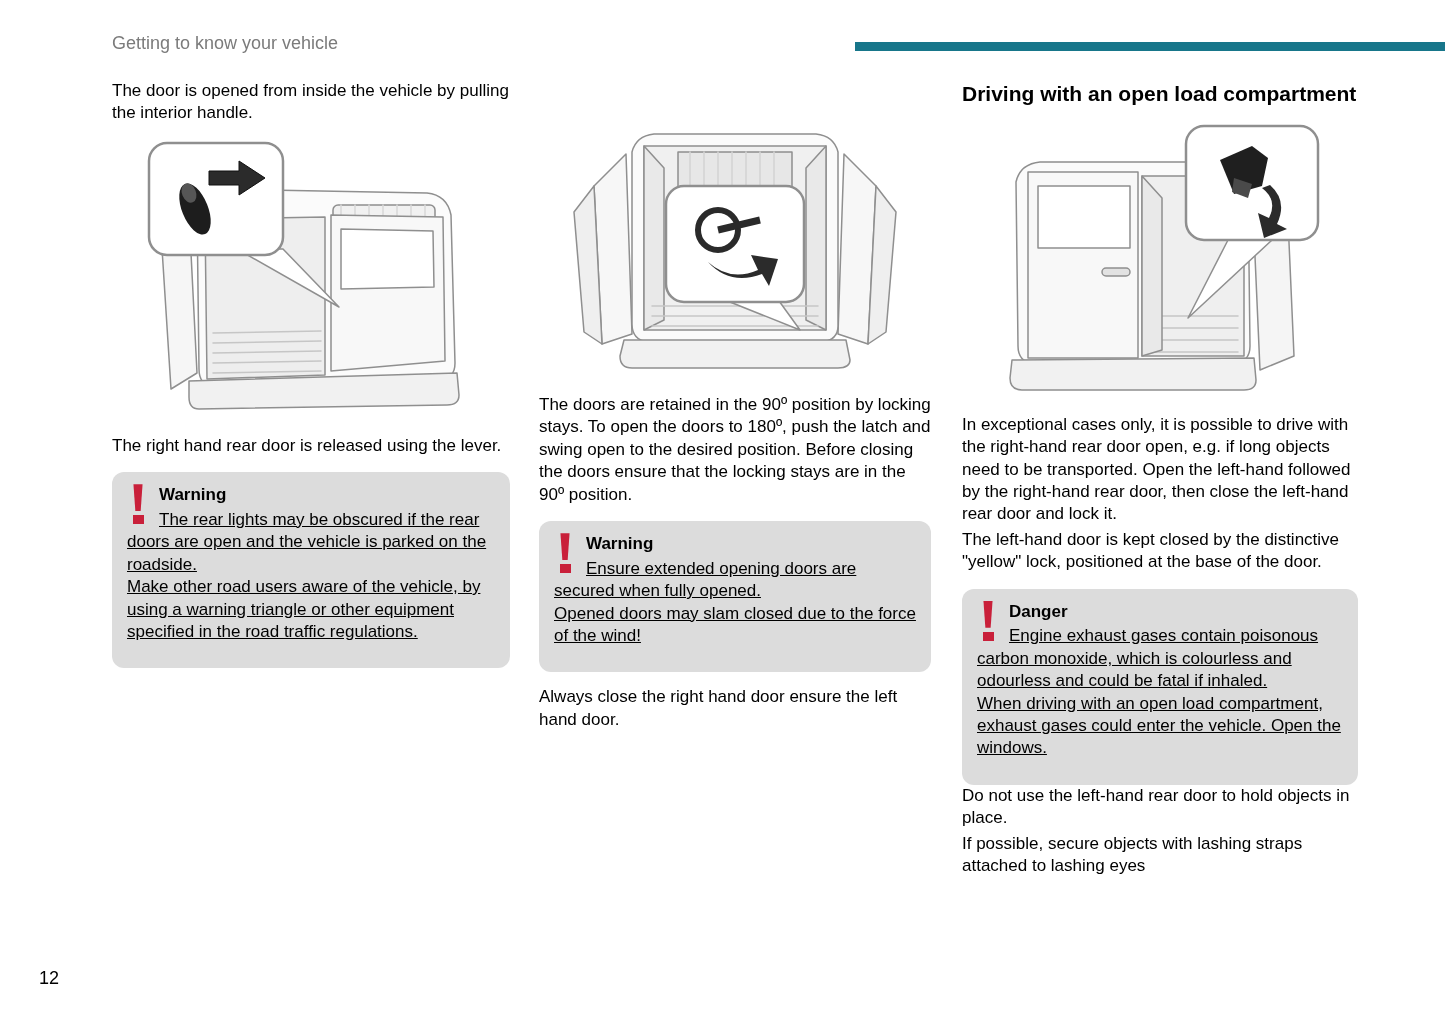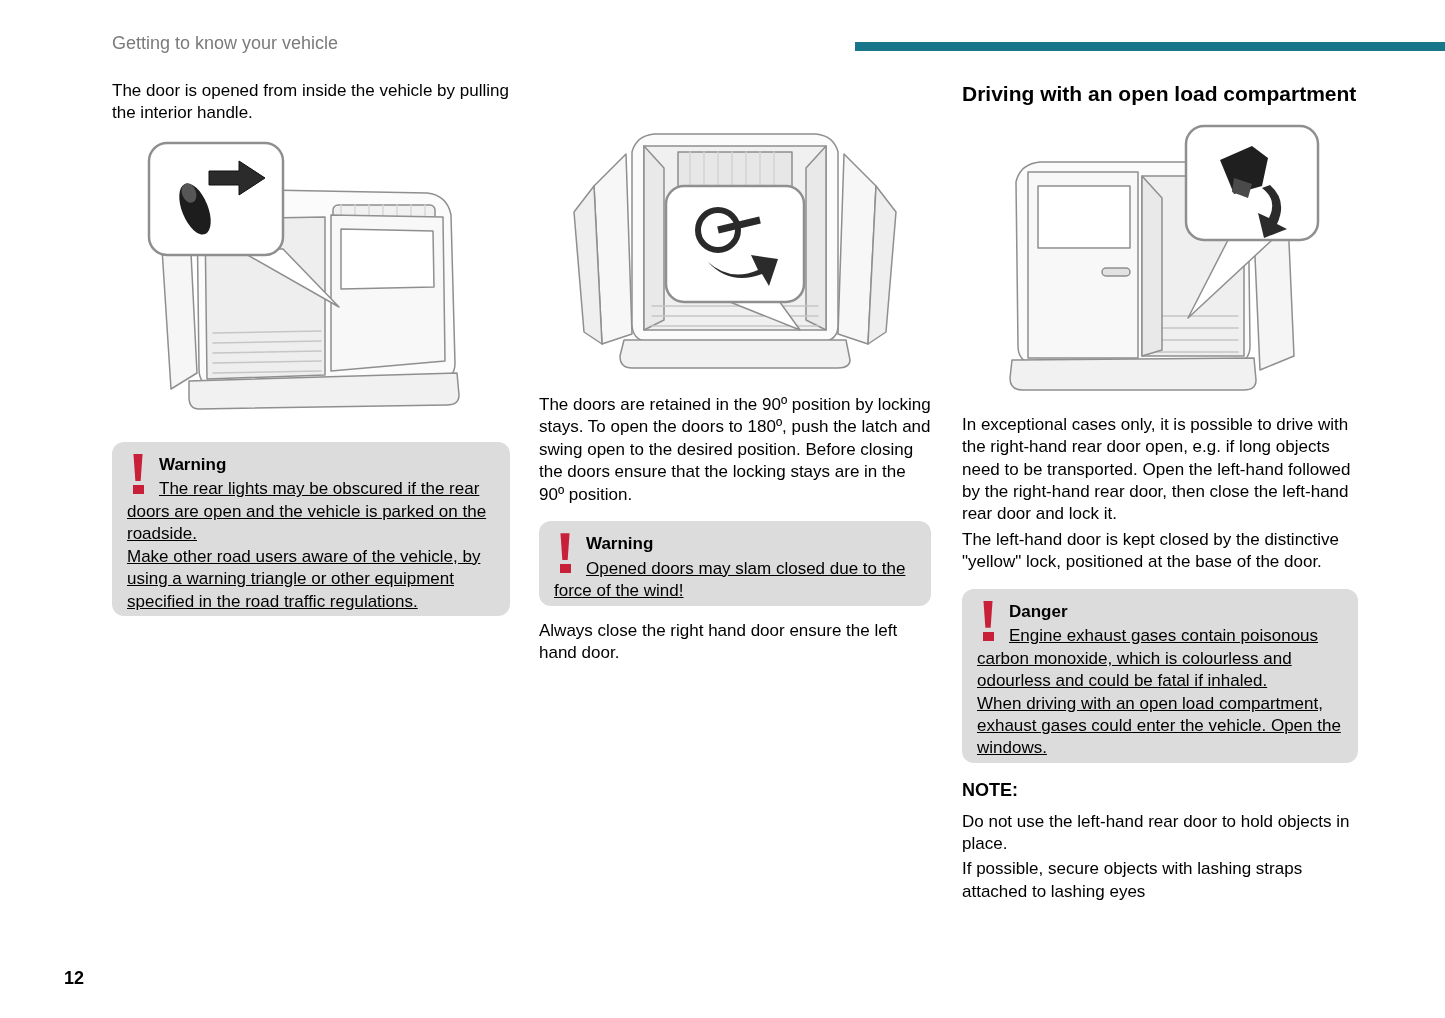--- a/index.html
+++ b/index.html
@@ -13,30 +13,30 @@
   .col-1{left:112px;width:398px;}
   .col-2{left:539px;width:392px;}
   .col-3{left:962px;width:396px;}
 
   .col p{margin:0 0 3px 0;}
   .col-heading{font-weight:bold;font-size:21px;margin:0 0 10px 0;}
 
   .illus{display:flex;justify-content:center;margin:10px 0 8px 0;}
   .illus svg{display:block;}
 
-  .alert-box{background:#dcdcdc;border-radius:12px;padding:12px 15px 3px 15px;margin-top:15px;}
+  .alert-box{background:#dcdcdc;border-radius:12px;padding:12px 15px 25px 15px;margin-top:15px;}
   .alert-icon{float:left;width:22px;height:46px;margin-right:10px;display:flex;flex-direction:column;align-items:center;}
   .alert-icon .bar{width:12px;height:27px;background:#c9203a;clip-path:polygon(12% 0,88% 0,72% 100%,28% 100%);}
   .alert-icon .dot{width:11px;height:9px;background:#c9203a;margin-top:4px;}
   .alert-title{font-weight:bold;margin-bottom:2px;}
   .alert-line{margin:0;text-decoration:underline;}
 
   .note-label{font-weight:bold;font-size:18px;margin:16px 0 8px 0;}
 
-  .page-number{position:absolute;left:64px;top:968px;font-weight:bold;font-size:18px;}
+  .page-number{position:absolute;left:39px;top:968px;font-weight:normal;font-size:18px;}
 
   .line-art{stroke:#8f8f8f;stroke-width:1.5;fill:none;stroke-linejoin:round;stroke-linecap:round;}
 </style>
 </head>
 <body>
 
 <div class="page">
 
   <div class="header-text">Getting to know your vehicle</div>
   <div class="header-bar"></div>
@@ -67,20 +67,21 @@
         </g>
         <g>
           <rect x="8" y="8" width="134" height="112" rx="18" fill="#ffffff" stroke="#8f8f8f" stroke-width="2.5"></rect>
           <ellipse cx="54" cy="74" rx="13" ry="27" transform="rotate(-22 54 74)" fill="#1d1d1d"></ellipse>
           <ellipse cx="48" cy="58" rx="7" ry="10" transform="rotate(-22 48 58)" fill="#565656"></ellipse>
           <path d="M68 36 L98 36 L98 26 L124 43 L98 60 L98 50 L68 50 Z" fill="#2b2b2b" stroke="#111" stroke-width="1"></path>
         </g>
       </svg>
     </div>
 
+    <p>The right hand rear door is released using the lever.</p>
 
     <div class="alert-box">
       <span class="alert-icon">
           <span class="bar"></span>
           <span class="dot"></span>
         </span>
       <div class="alert-title">Warning</div>
       <div class="alert-line">The rear lights may be obscured if the rear doors are open and the vehicle is parked on the roadside.</div>
       <div class="alert-line">Make other road users aware of the vehicle, by using a warning triangle or other equipment specified in the road traffic regulations.</div>
     </div>
@@ -123,20 +124,21 @@
     </div>
 
     <p>The doors are retained in the 90º position by locking stays. To open the doors to 180º, push the latch and swing open to the desired position. Before closing the doors ensure that the locking stays are in the 90º position.</p>
 
     <div class="alert-box">
       <span class="alert-icon">
           <span class="bar"></span>
           <span class="dot"></span>
         </span>
       <div class="alert-title">Warning</div>
+      <div class="alert-line">Ensure extended opening doors are secured when fully opened.</div>
       <div class="alert-line">Opened doors may slam closed due to the force of the wind!</div>
     </div>
 
     <p style="margin-top:14px;">Always close the right hand door ensure the left hand door.</p>
   </section>
 
   <section class="col col-3">
     <h2 class="col-heading">Driving with an open load compartment</h2>
 
     <div class="illus">
@@ -174,20 +176,19 @@
     <div class="alert-box">
       <span class="alert-icon">
           <span class="bar"></span>
           <span class="dot"></span>
         </span>
       <div class="alert-title">Danger</div>
       <div class="alert-line">Engine exhaust gases contain poisonous carbon monoxide, which is colourless and odourless and could be fatal if inhaled.</div>
       <div class="alert-line">When driving with an open load compartment, exhaust gases could enter the vehicle. Open the windows.</div>
     </div>
 
-    <div class="note-label">NOTE:</div>
     <p>Do not use the left-hand rear door to hold objects in place.</p>
     <p>If possible, secure objects with lashing straps attached to lashing eyes</p>
   </section>
 
   <div class="page-number">12</div>
 
 </div>
 
 </body></html>

